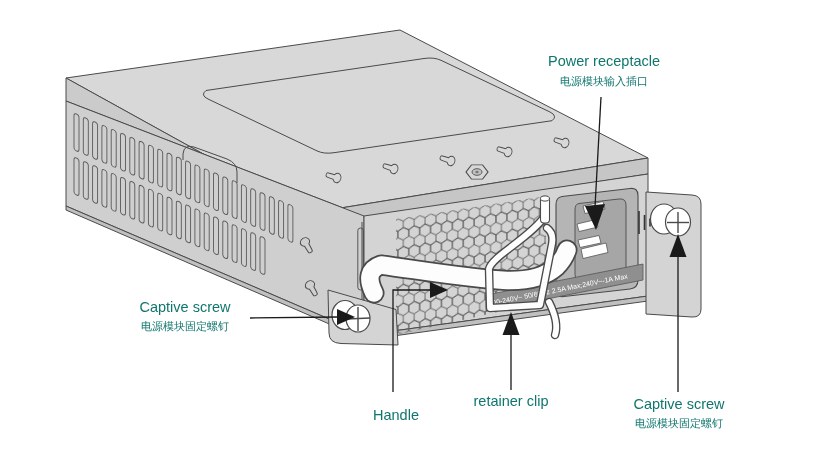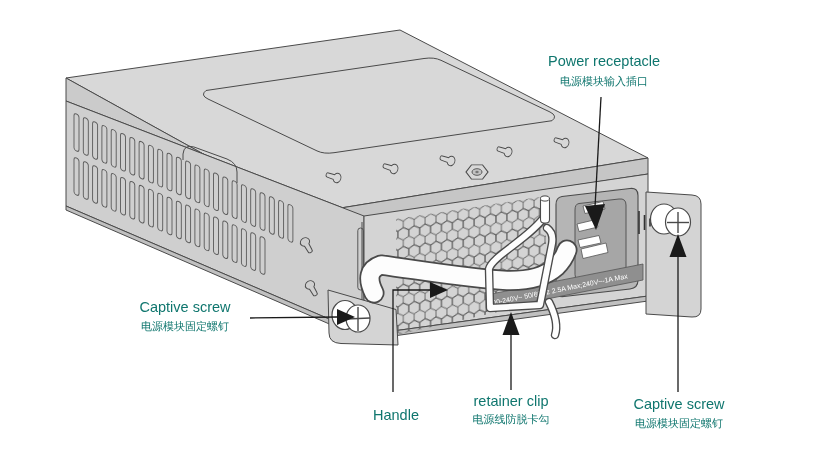--- a/index.html
+++ b/index.html
@@ -187,21 +187,20 @@
   <div class="en">Captive screw</div>
   <div class="zh">电源模块固定螺钉</div>
 </div>
 
 <div class="callout" style="left:316px;top:394px;margin-top:12px;">
   <div class="en">Handle</div>
 </div>
 
 <div class="callout" style="left:431px;top:392px;line-height:18px;">
   <div class="en">retainer clip</div>
-  <div class="zh">电源线防脱卡勾</div>
 </div>
 
 <div class="callout" style="left:599px;top:395px;">
   <div class="en">Captive screw</div>
   <div class="zh">电源模块固定螺钉</div>
 </div>
 
 </div>
 
 </body></html>

